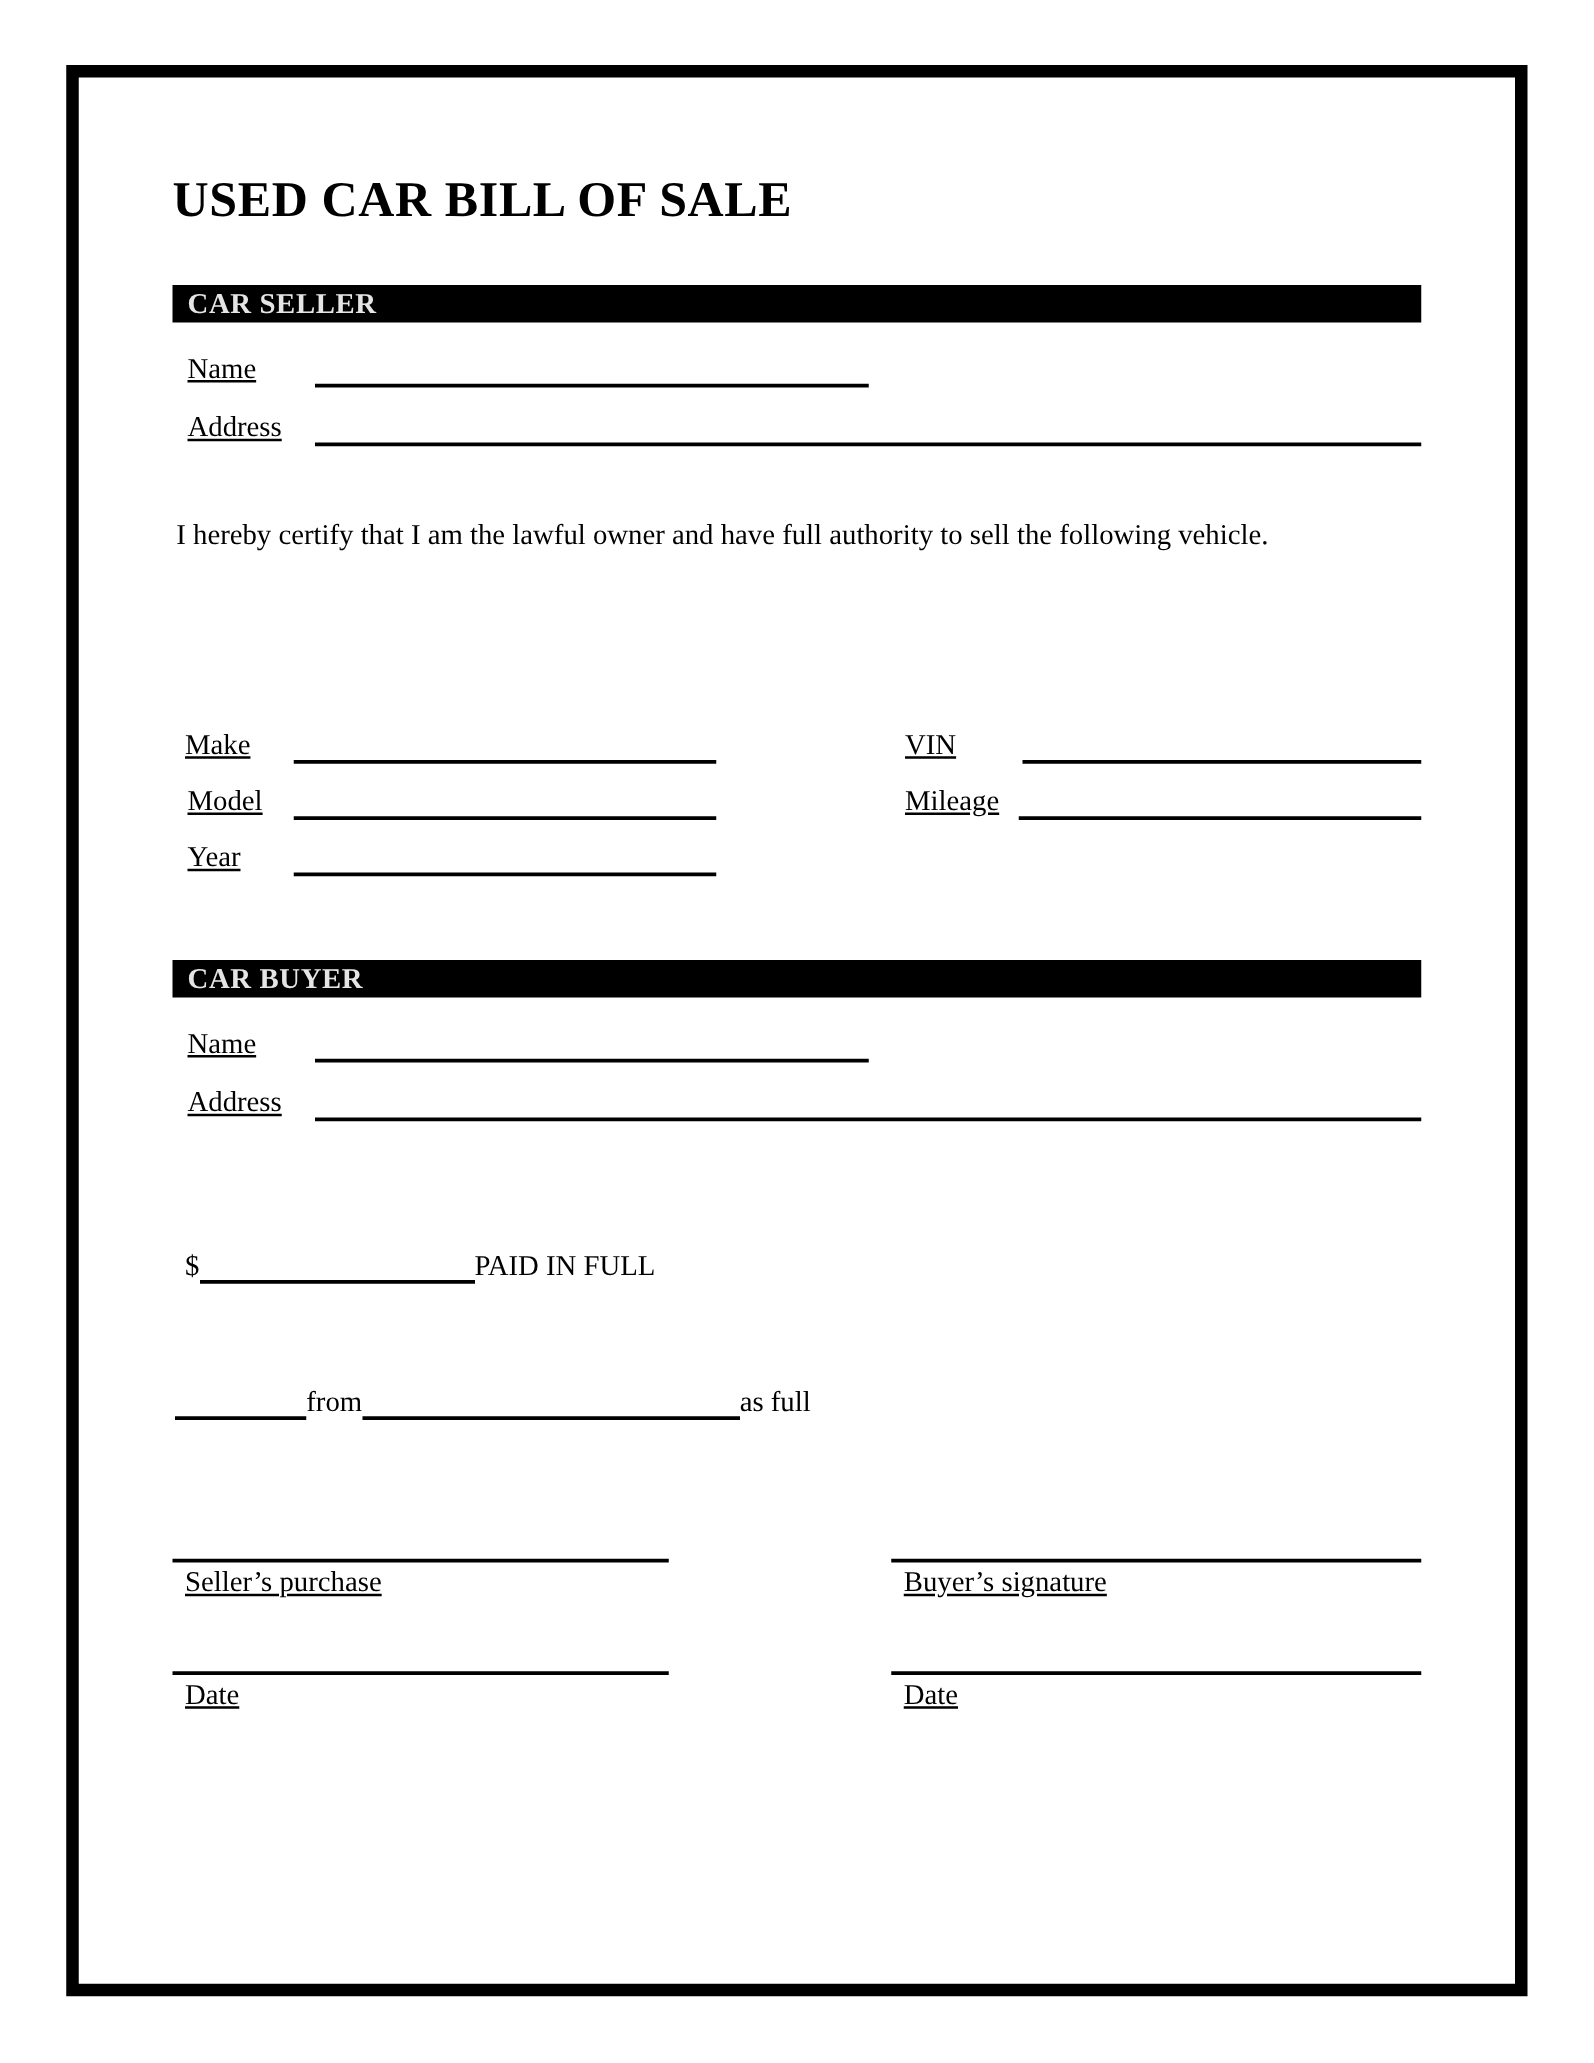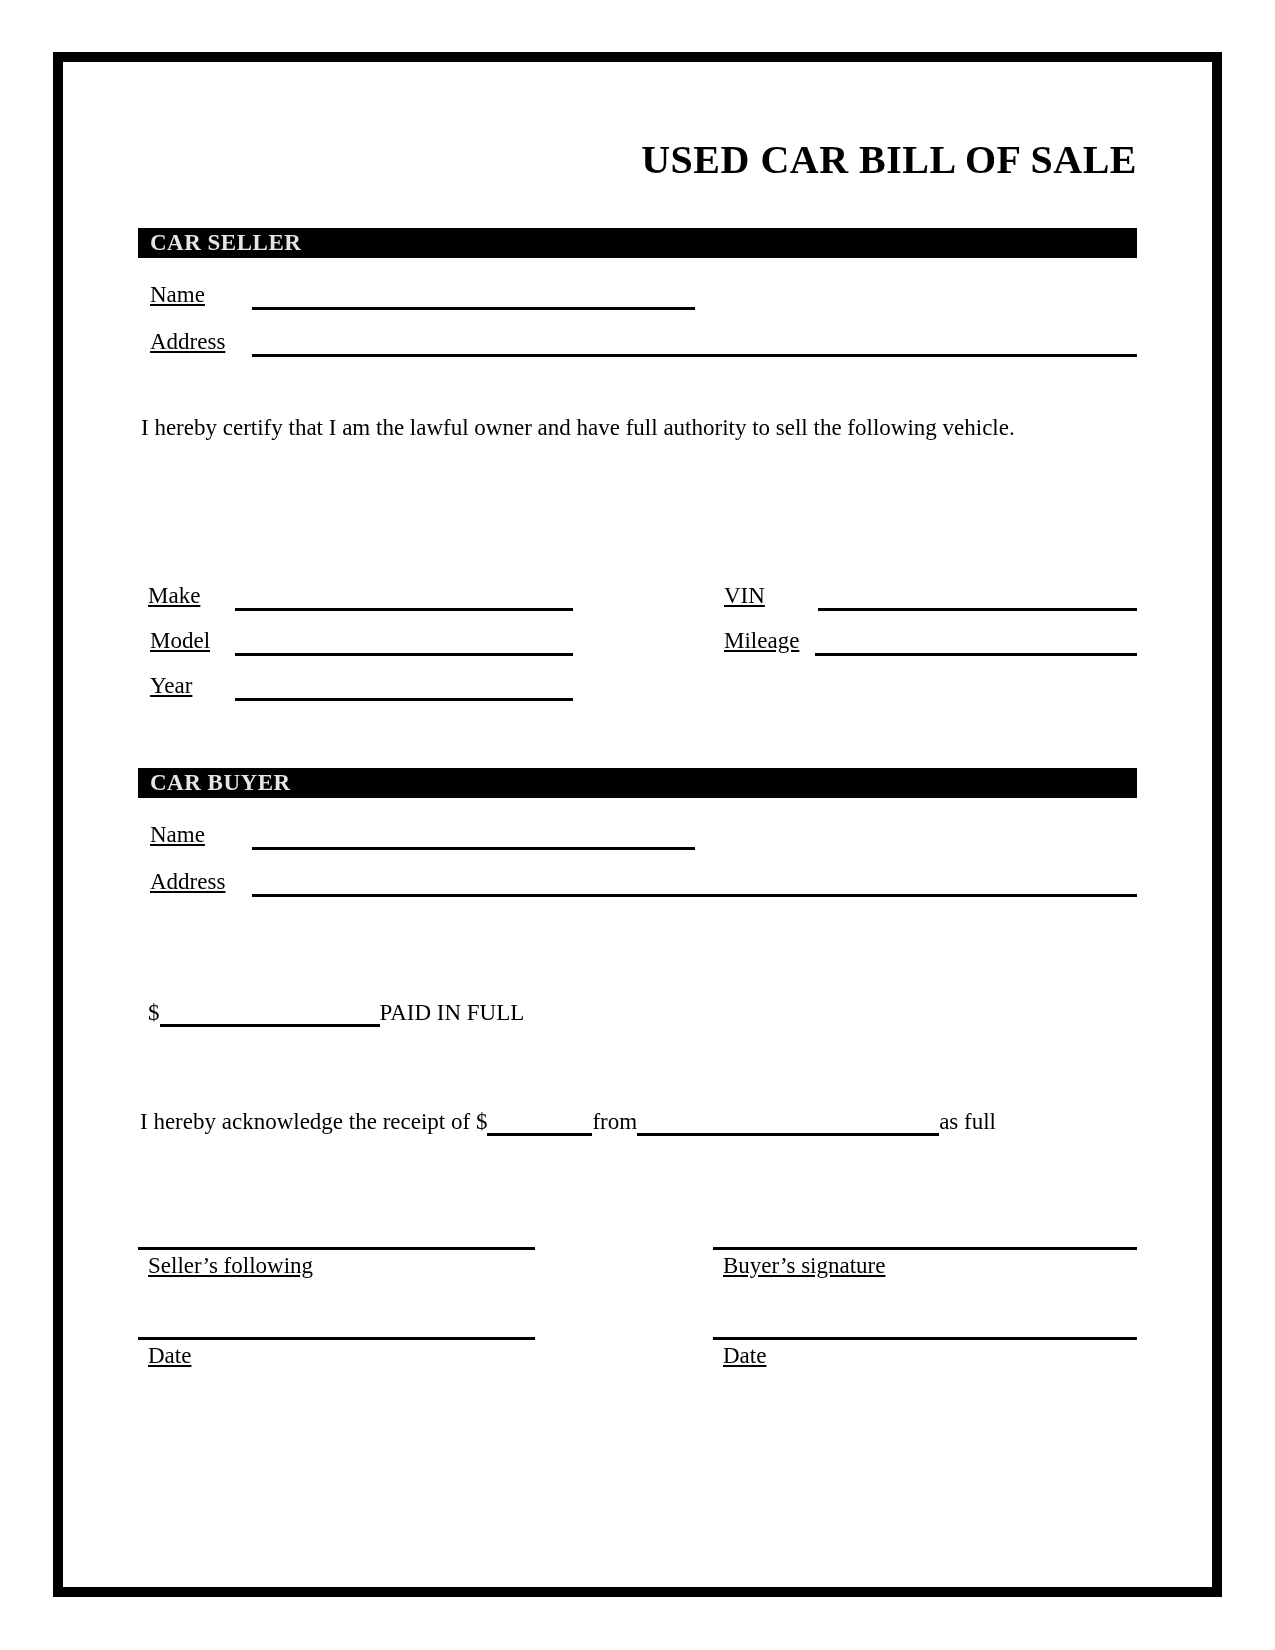--- a/index.html
+++ b/index.html
@@ -8,21 +8,21 @@
     background:#ffffff; color:#000;
     font-family:"Liberation Serif", serif;
     overflow:hidden;
   }
   .frame {
     position:absolute; left:53px; top:52px; width:1169px; height:1545px;
     border:10px solid #000; box-sizing:border-box;
   }
   .title {
     position:absolute; top:136px; left:138px; width:999px; margin:0;
-    text-align:right; font-size:40px; font-weight:700; letter-spacing:0.5px;
+    text-align:left; font-size:40px; font-weight:700; letter-spacing:0.5px;
   }
   .bar {
     position:absolute; left:138px; width:999px; height:30px;
     background:#000; color:#e5e5e5; font-size:23px; font-weight:700;
     line-height:30px; padding-left:12px; box-sizing:border-box;
     letter-spacing:0.5px;
   }
   .label { position:absolute; font-size:23px; line-height:28px; white-space:nowrap;text-decoration:underline; }
   .blank {
     position:absolute; height:26px; border-bottom:3px solid #000;
@@ -77,32 +77,31 @@
   <div class="blank" style="left:252px; top:868px; width:885px"></div>
 
 
   <div class="flexrow" style="left:148px; top:998px">
     <span>$</span>
     <span class="iblank" style="width:220px"></span>
     <span>PAID IN FULL</span>
   </div>
 
   <div class="flexrow" style="left:140px; top:1107px">
-    <span>I hereby acknowledge the receipt of $</span>
     <span class="iblank" style="width:105px"></span>
     <span>from</span>
     <span class="iblank" style="width:302px"></span>
     <span>as full</span>
   </div>
 
 
   <div class="blank" style="left:138px; top:1221px; width:397px"></div>
   <div class="blank" style="left:713px; top:1221px; width:424px"></div>
 
-  <div class="label" style="left:148px; top:1252px">Seller’s following</div>
+  <div class="label" style="left:148px; top:1252px">Seller’s purchase</div>
   <div class="label" style="left:723px; top:1252px">Buyer’s signature</div>
 
   <div class="blank" style="left:138px; top:1311px; width:397px"></div>
   <div class="blank" style="left:713px; top:1311px; width:424px"></div>
 
   <div class="label" style="left:148px; top:1342px">Date</div>
   <div class="label" style="left:723px; top:1342px">Date</div>
 
 </div>
 

